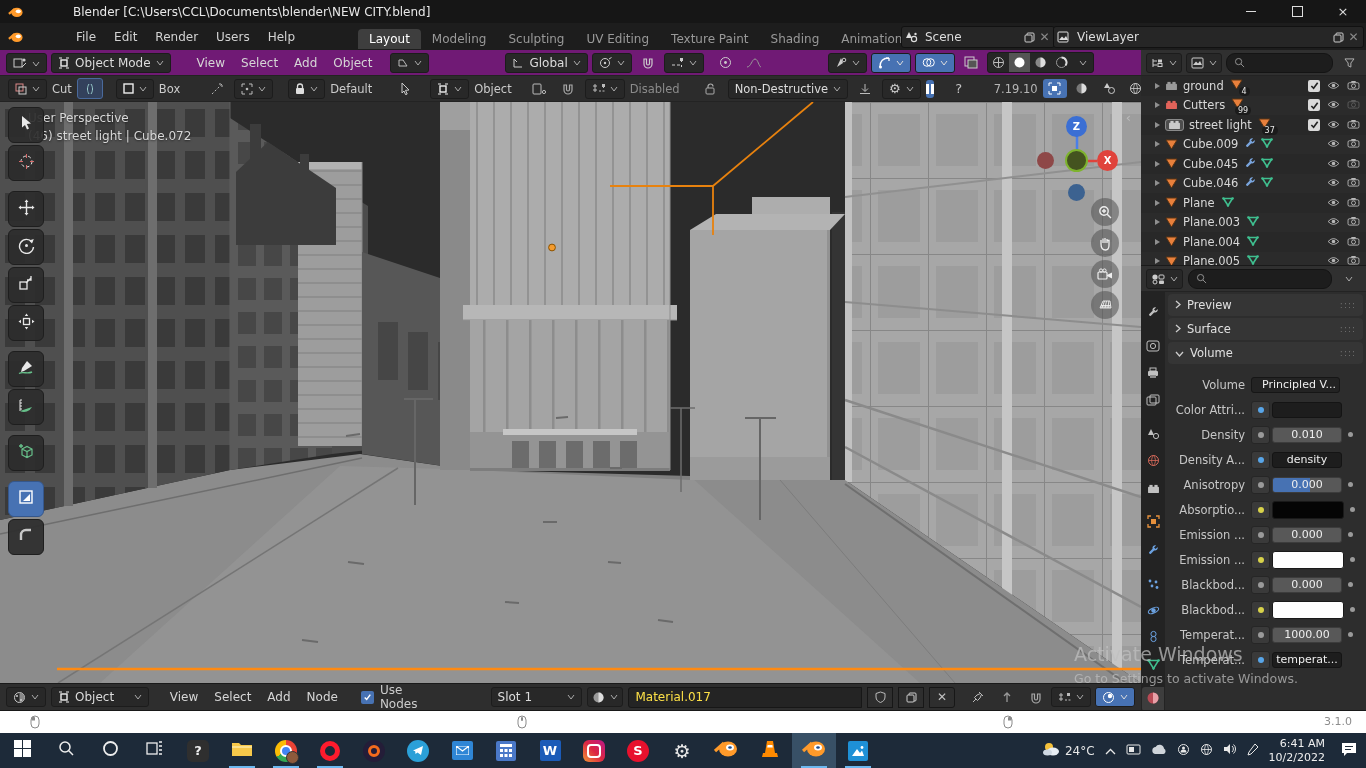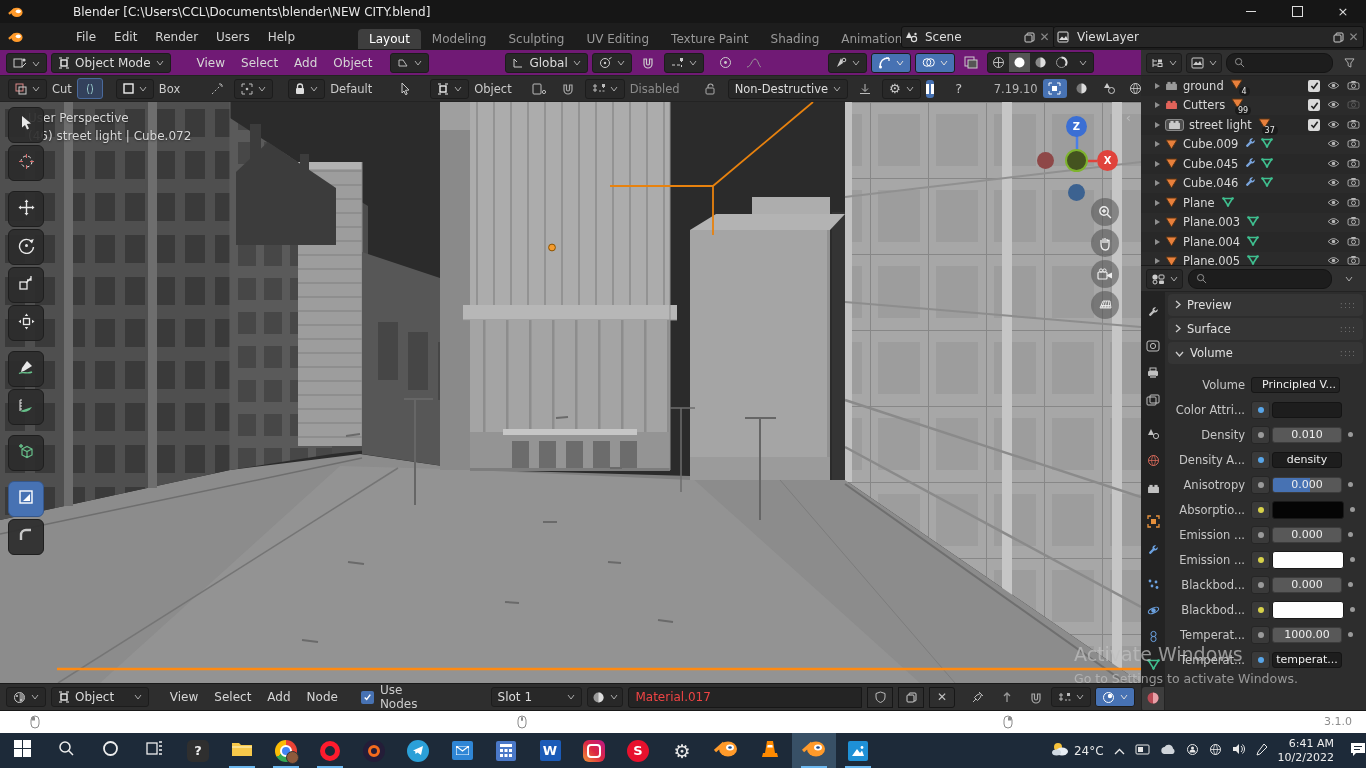--- a/index.html
+++ b/index.html
@@ -101,34 +101,34 @@
   .pwidget.node{width:89px;justify-content:flex-start;gap:5px;padding:0 5px;background:#232323;border:1px solid #161616;box-sizing:border-box;}
   .pwidget.slider{background:#585858;border:1px solid #3c3c3c;box-sizing:border-box;}
   .pwidget.field{background:#1d1d1d;border:1px solid #141414;box-sizing:border-box;}
   .keydot{width:5px;height:5px;border-radius:50%;background:#9a9a9a;margin-left:6px;}
 
   
   .shader-hdr{left:0;top:683px;width:1141px;height:27px;background:#2e2e2e;border-top:1px solid #1a1a1a;
               display:flex;align-items:center;font-size:12px;gap:5px;padding:0 6px;box-sizing:border-box;}
   .checkbox{width:13px;height:13px;background:#4772b3;border-radius:2px;display:inline-flex;align-items:center;justify-content:center;}
   .matfield{width:220px;height:19px;background:#242424;border:1px solid #171717;border-radius:3px 0 0 3px;
-            display:flex;align-items:center;padding:0 6px;color:#ef4444;}
+            display:flex;align-items:center;padding:0 6px;color:#fde047;}
 
   
   .statusbar{left:0;top:710px;width:1366px;height:23px;background:#ffffff;border-top:1px solid #181818;
              display:flex;align-items:center;font-size:11px;color:#9a9a9a;}
   .mousehint{position:absolute;top:4px;}
   .version{position:absolute;right:14px;top:4px;color:#8d8d8d;}
 
   
   .taskbar{left:0;top:733px;width:1366px;height:35px;background:#1d2a39;display:flex;align-items:center;}
   .tb-app{width:44px;height:35px;display:flex;align-items:center;justify-content:center;position:relative;flex:0 0 auto;}
   .tb-app.running::after{content:"";position:absolute;bottom:0;left:9px;right:9px;height:2.5px;background:#6cb8f0;}
   .tb-app.focused{background:rgba(130,180,220,.28);}
-  .tray{margin-left:auto;display:flex;align-items:center;gap:10px;padding-right:0;color:#e8e8e8;font-size:12px;}
+  .tray{margin-left:auto;display:flex;align-items:center;gap:10px;padding-right:9px;color:#e8e8e8;font-size:12px;}
   .clock{text-align:right;font-size:11px;line-height:1.25;color:#f0f0f0;}
 
   .watermark{left:1074px;top:643px;z-index:60;color:#c0c0c0;opacity:.72;pointer-events:none;white-space:nowrap;}
   .watermark .l1{font-size:19px;}
   .watermark .l2{font-size:12.5px;margin-top:6px;}
 </style>
 </head>
 <body>
 
 <div id="root" style="--selection-orange: #e8820e; --selection-orange-bright: #ff8a12; --accent-blue: #4772b3; --mesh-icon-orange: #e8803c; --mesh-data-green: #3fbf8f; --modifier-blue: #7aa5dd; --collection-red: #e2635a; --principled-dot-green: #4ec16b; --volume-color-swatch: #c7cbe6; --taskbar-underline: #6cb8f0;">

